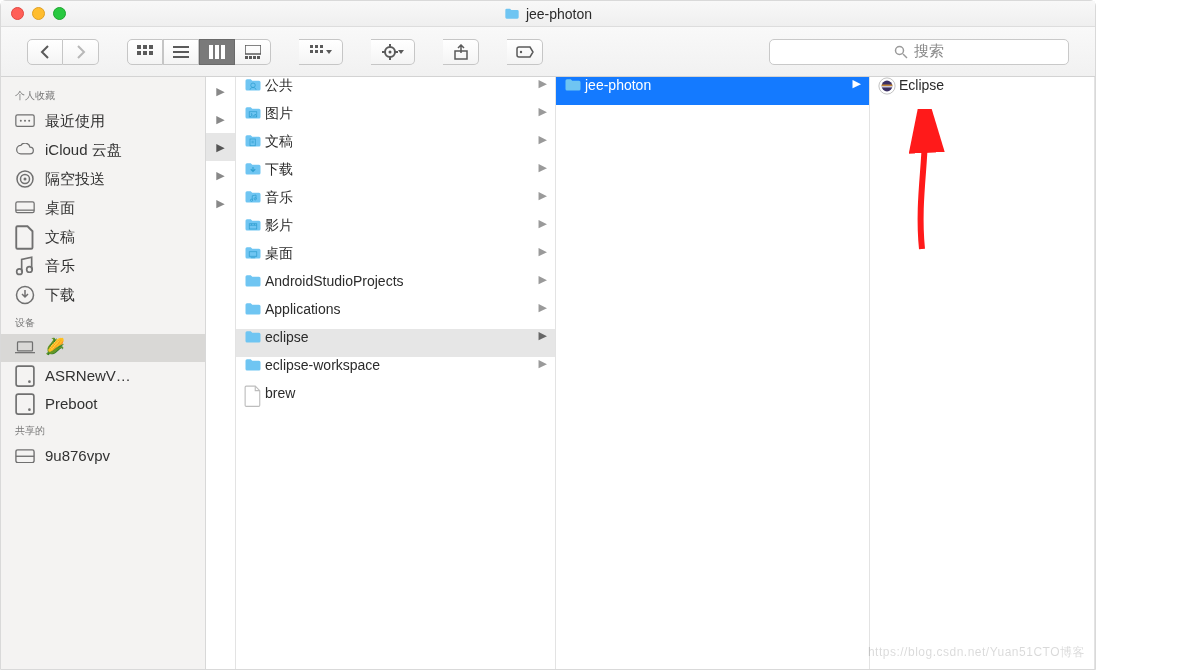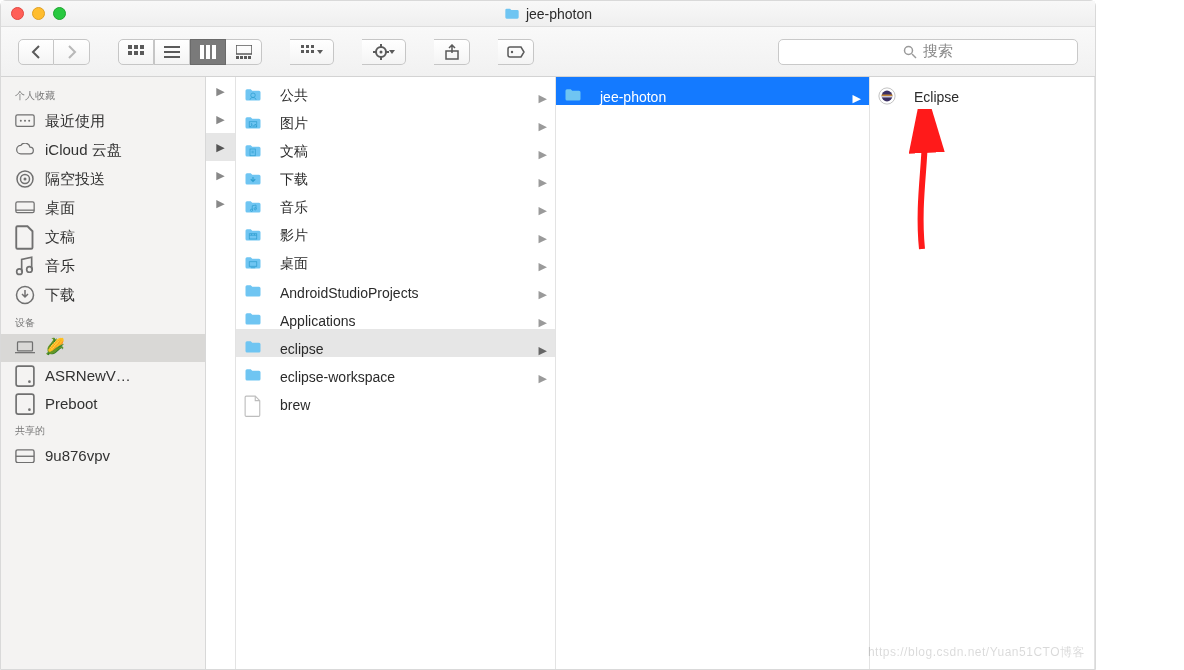--- a/index.html
+++ b/index.html
@@ -6,21 +6,21 @@
   body { width: 1184px; height: 670px; overflow: hidden; background: #fff; font-size: 14px; color: #2b2b2b; position: relative; }
   .window { width: 1096px; height: 670px; display: flex; flex-direction: column; border: 1px solid #d9d9d9; border-radius: 6px 6px 0 0; background: #fff; position: relative; }
   .titlebar { height: 26px; background: linear-gradient(#f8f8f8,#efefef); border-bottom: 1px solid #ddd; display: flex; align-items: center; justify-content: center; position: relative; }
   .traffic { position: absolute; left: 10px; top: 6px; display: flex; gap: 8px; }
   .traffic span { width: 13px; height: 13px; border-radius: 50%; display: inline-block; }
   .t-close { background: #ff5f57; border: 1px solid #e24640; }
   .t-min   { background: #ffbd2e; border: 1px solid #dfa023; }
   .t-max   { background: #28c940; border: 1px solid #1fa52e; }
   .titlecenter { display: flex; align-items: center; gap: 6px; font-size: 14px; }
   .title-icon { width: 16px; height: 16px; }
-  .toolbar { height: 50px; background: linear-gradient(#f9f9f9,#f1f1f1); border-bottom: 1px solid #d3d3d3; display: flex; align-items: center; padding: 0 17px; gap: 28px; }
+  .toolbar { height: 50px; background: linear-gradient(#f9f9f9,#f1f1f1); border-bottom: 1px solid #d3d3d3; display: flex; align-items: center; padding: 0 26px; gap: 28px; }
   .tb-group { display: flex; }
   .tb-btn { background: linear-gradient(#ffffff,#f4f4f4); border: 1px solid #c6c6c6; height: 26px; display: flex; align-items: center; justify-content: center; color: #555; font-size: 15px; }
   .tb-btn:first-child { border-radius: 5px 0 0 5px; }
   .tb-btn:last-child { border-radius: 0 5px 5px 0; border-left: none; }
   .tb-single { border-radius: 5px; }
   .tb-btn.active { background: #7a7a7a; color: #fff; border-color: #6a6a6a; }
   .w36 { width: 36px; }
   .w44 { width: 44px; }
   .search { margin-left: auto; width: 300px; height: 26px; background: #fff; border: 1px solid #c9c9c9; border-radius: 5px; display: flex; align-items: center; justify-content: center; color: #8a8a8a; gap: 6px; font-size: 15px;}
   .body { flex: 1; display: flex; overflow: hidden; }
@@ -30,21 +30,21 @@
   .sb-item.selected { background: #d9d8d6; }
   .sb-icon { width: 20px; height: 18px; display: flex; align-items: center; justify-content: center; color: #6f6f6f; }
   .columns { flex: 1; display: flex; overflow: hidden; }
   .col { border-right: 1px solid #e3e3e3; overflow-y: auto; }
   .col0 { width: 30px; background: #fff; }
   .col1 { width: 320px; }
   .col2 { width: 314px; }
   .col3 { flex: 1; }
   .col0-row { height: 28px; display: flex; align-items: center; justify-content: center; color: #888; font-size: 11px;}
   .col0-row.selected { background: #e6e6e6; color:#555; }
-  .row { height: 28px; display: flex; align-items: flex-end; padding: 0 8px; gap: 18px; }
+  .row { height: 28px; display: flex; align-items: flex-start; padding: 0 8px; gap: 3px; }
   .row .arrow { margin-left: auto; color: #9a9a9a; font-size: 11px; }
   .row.selected-grey { background: #e6e6e6; }
   .row.selected-grey .arrow { color: #666; }
   .row.selected-blue { background: #147aff; color: #fff; }
   .row.selected-blue .arrow { color: #fff; }
   .ficon { width: 18px; height: 18px; flex: 0 0 18px; }
   .watermark { position: absolute; right: 10px; bottom: 8px; font-size: 12px; color: rgba(0,0,0,0.15); letter-spacing: .5px; }
   .red-arrow { position: absolute; pointer-events: none; }
   svg { display: block; }
   .corn { font-size: 16px; line-height: 1; }

